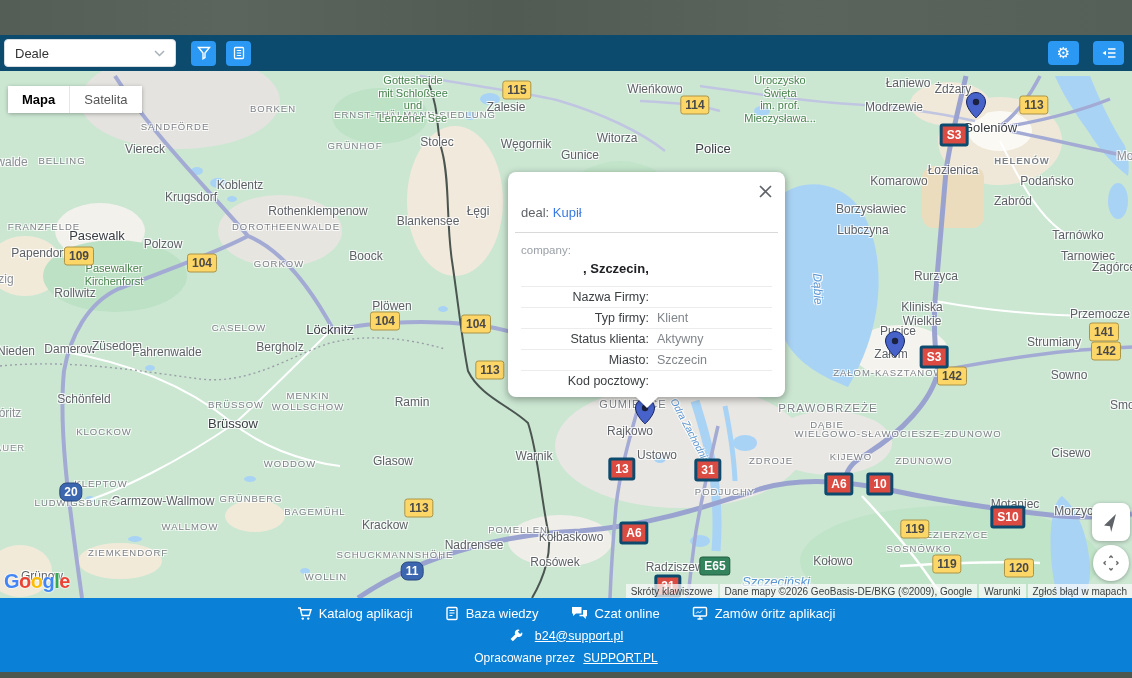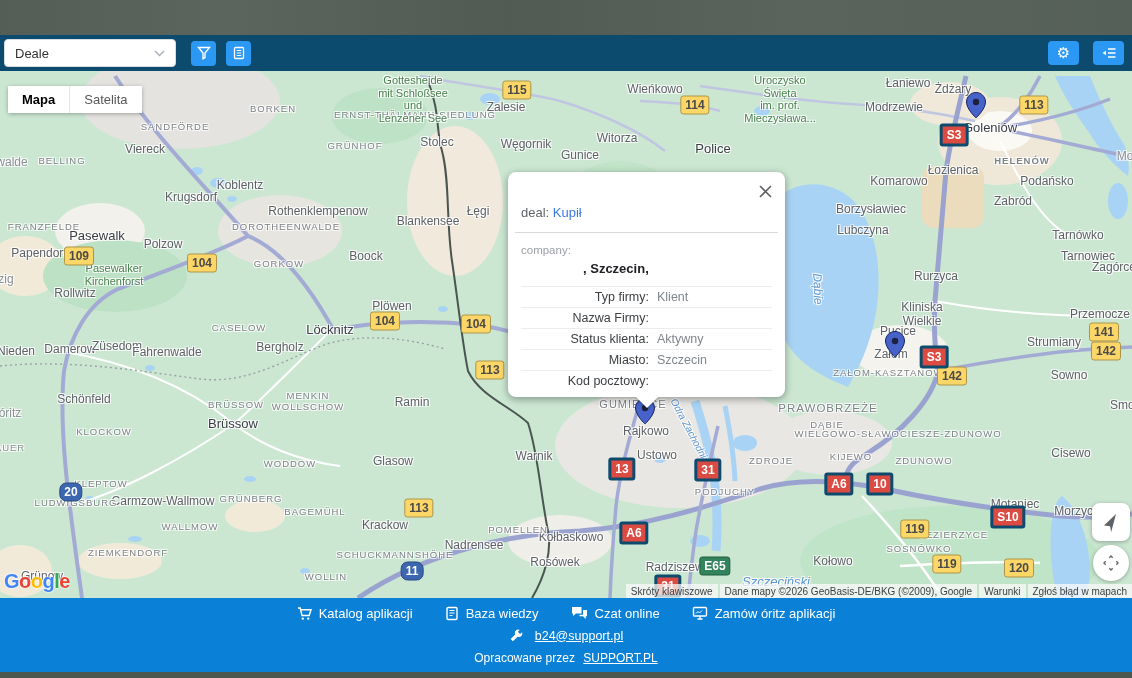--- a/index.html
+++ b/index.html
@@ -261,21 +261,21 @@
         <span class="lbl town" style="left: 1114px; top: 197px; transform: translate(-50%, -50%);">Zagórce</span>
         <span class="lbl town" style="left: 936px; top: 206px; transform: translate(-50%, -50%);">Rurzyca</span>
         <span class="lbl town" style="left: 922px; top: 244px; transform: translate(-50%, -50%);">Kliniska
 Wielkie</span>
         <span class="lbl town" style="left: 1100px; top: 244px; transform: translate(-50%, -50%);">Przemocze</span>
         <span class="lbl town" style="left: 1054px; top: 272px; transform: translate(-50%, -50%);">Strumiany</span>
         <span class="lbl town" style="left: 1069px; top: 305px; transform: translate(-50%, -50%);">Sowno</span>
         <span class="lbl town" style="left: 898px; top: 261px; transform: translate(-50%, -50%);">Pucice</span>
         <span class="lbl town" style="left: 891px; top: 284px; transform: translate(-50%, -50%);">Załom</span>
         <span class="lbl town" style="left: 1071px; top: 383px; transform: translate(-50%, -50%);">Cisewo</span>
-        <span class="lbl town" style="left: 646px; top: 361px; transform: translate(-50%, -50%);">Rajkowo</span>
+        <span class="lbl town" style="left: 630px; top: 361px; transform: translate(-50%, -50%);">Rajkowo</span>
         <span class="lbl town" style="left: 657px; top: 385px; transform: translate(-50%, -50%);">Ustowo</span>
         <span class="lbl town" style="left: 534px; top: 386px; transform: translate(-50%, -50%);">Warnik</span>
         <span class="lbl town" style="left: 571px; top: 467px; transform: translate(-50%, -50%);">Kołbaskowo</span>
         <span class="lbl town" style="left: 555px; top: 492px; transform: translate(-50%, -50%);">Rosówek</span>
         <span class="lbl town" style="left: 678px; top: 497px; transform: translate(-50%, -50%);">Radziszewo</span>
         <span class="lbl town" style="left: 833px; top: 491px; transform: translate(-50%, -50%);">Kołowo</span>
         <span class="lbl town" style="left: 1015px; top: 434px; transform: translate(-50%, -50%);">Motaniec</span>
         <span class="lbl town" style="left: 1083px; top: 441px; transform: translate(-50%, -50%);">Morzyczyn</span>
         <span class="lbl dim" style="left: 1128px; top: 86px; transform: translate(-50%, -50%);">Mos</span>
         <span class="lbl town" style="left: 1138px; top: 335px; transform: translate(-50%, -50%);">Smogolice</span>
@@ -371,26 +371,26 @@
       </span>
       <div class="deal-line">
         <span>deal:</span>
         <a>Kupił</a>
       </div>
       <div class="p-div"></div>
       <div class="company-label">company:</div>
       <div class="company-value">, Szczecin,</div>
       <div id="popup-rows">
           <div class="prow">
+            <span class="pl">Nazwa Firmy:</span>
+            <span class="pv"></span>
+          </div>
+          <div class="prow">
             <span class="pl">Typ firmy:</span>
             <span class="pv">Klient</span>
-          </div>
-          <div class="prow">
-            <span class="pl">Nazwa Firmy:</span>
-            <span class="pv"></span>
           </div>
           <div class="prow">
             <span class="pl">Status klienta:</span>
             <span class="pv">Aktywny</span>
           </div>
           <div class="prow">
             <span class="pl">Miasto:</span>
             <span class="pv">Szczecin</span>
           </div>
           <div class="prow">

